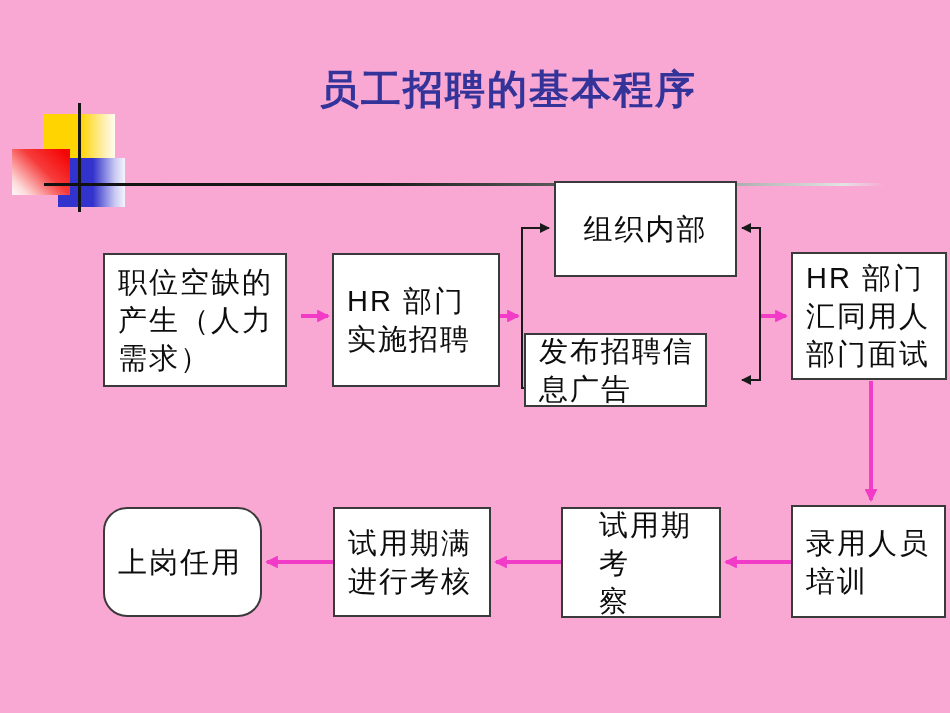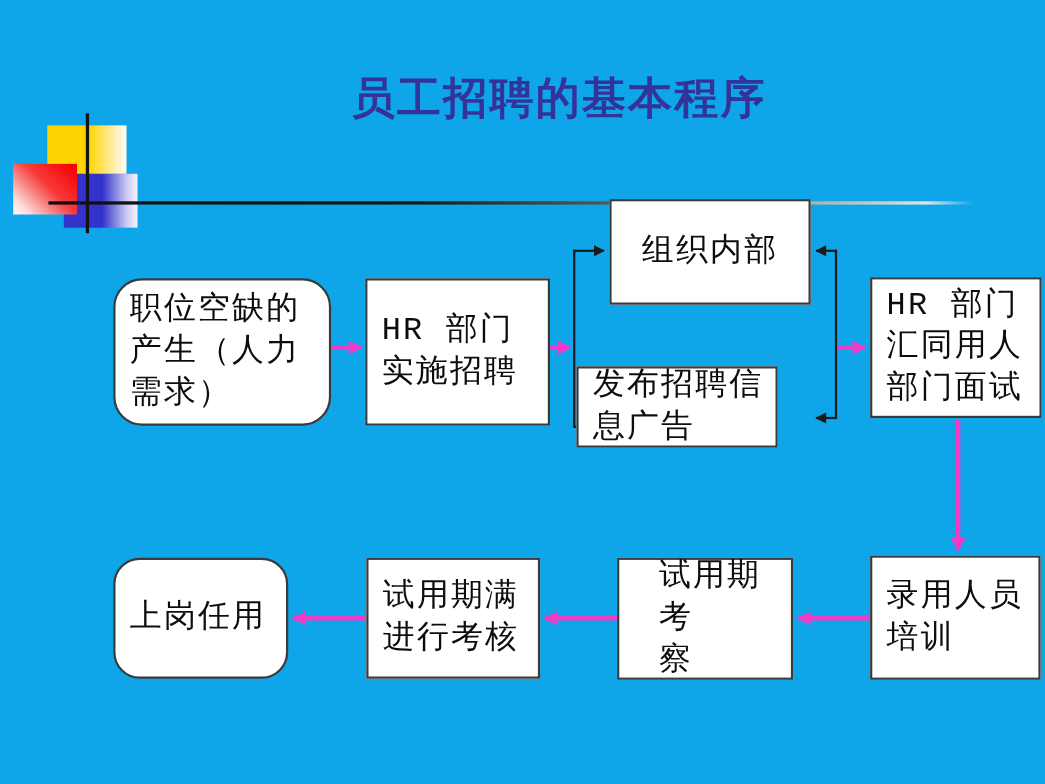--- a/index.html
+++ b/index.html
@@ -1,18 +1,18 @@
 <!DOCTYPE html>
 <html><head>
 <meta charset="utf-8">
 <style>
   html,body{margin:0;padding:0;background:#ffffff;}
   #slide{
-    position:relative;width:950px;height:713px;background:#0ea5e9;overflow:hidden;
-    font-family:Liberation Mono, monospace;
+    position:relative;width:950px;height:713px;background:#f9a8d4;overflow:hidden;
+    font-family:Liberation Sans, sans-serif;
   }
   
   .title{
     position:absolute;top:62px;left:66px;right:0;
     text-align:center;font-size:40px;font-weight:bold;letter-spacing:2px;
     color:#333399;white-space:nowrap;
   }
   
   .decor{position:absolute;}
   .sq-yellow{left:43px;top:114px;width:72px;height:44px;
@@ -69,21 +69,21 @@
 
     <line x1="522" y1="227" x2="522" y2="389" stroke="#1A1A1A" stroke-width="2"></line>
     <line x1="522" y1="228" x2="549" y2="228" stroke="#1A1A1A" stroke-width="2" marker-end="url(#mBlack)"></line>
     <line x1="522" y1="388" x2="549" y2="388" stroke="#1A1A1A" stroke-width="2" marker-end="url(#mBlack)"></line>
 
     <line x1="760" y1="227" x2="760" y2="381" stroke="#1A1A1A" stroke-width="2"></line>
     <line x1="760" y1="228" x2="742" y2="228" stroke="#1A1A1A" stroke-width="2" marker-end="url(#mBlack)"></line>
     <line x1="760" y1="380" x2="742" y2="380" stroke="#1A1A1A" stroke-width="2" marker-end="url(#mBlack)"></line>
   </svg>
 
-  <div class="node" style="left:103px;top:253px;width:198px;height:134px;border-radius:26px;">
+  <div class="node" style="left:103px;top:253px;width:184px;height:134px;">
     <span>职位空缺的
 产生（人力
 需求）</span>
   </div>
 
   <div class="node" style="left:332px;top:253px;width:168px;height:134px;">
     <span>HR 部门
 实施招聘</span>
   </div>
 

